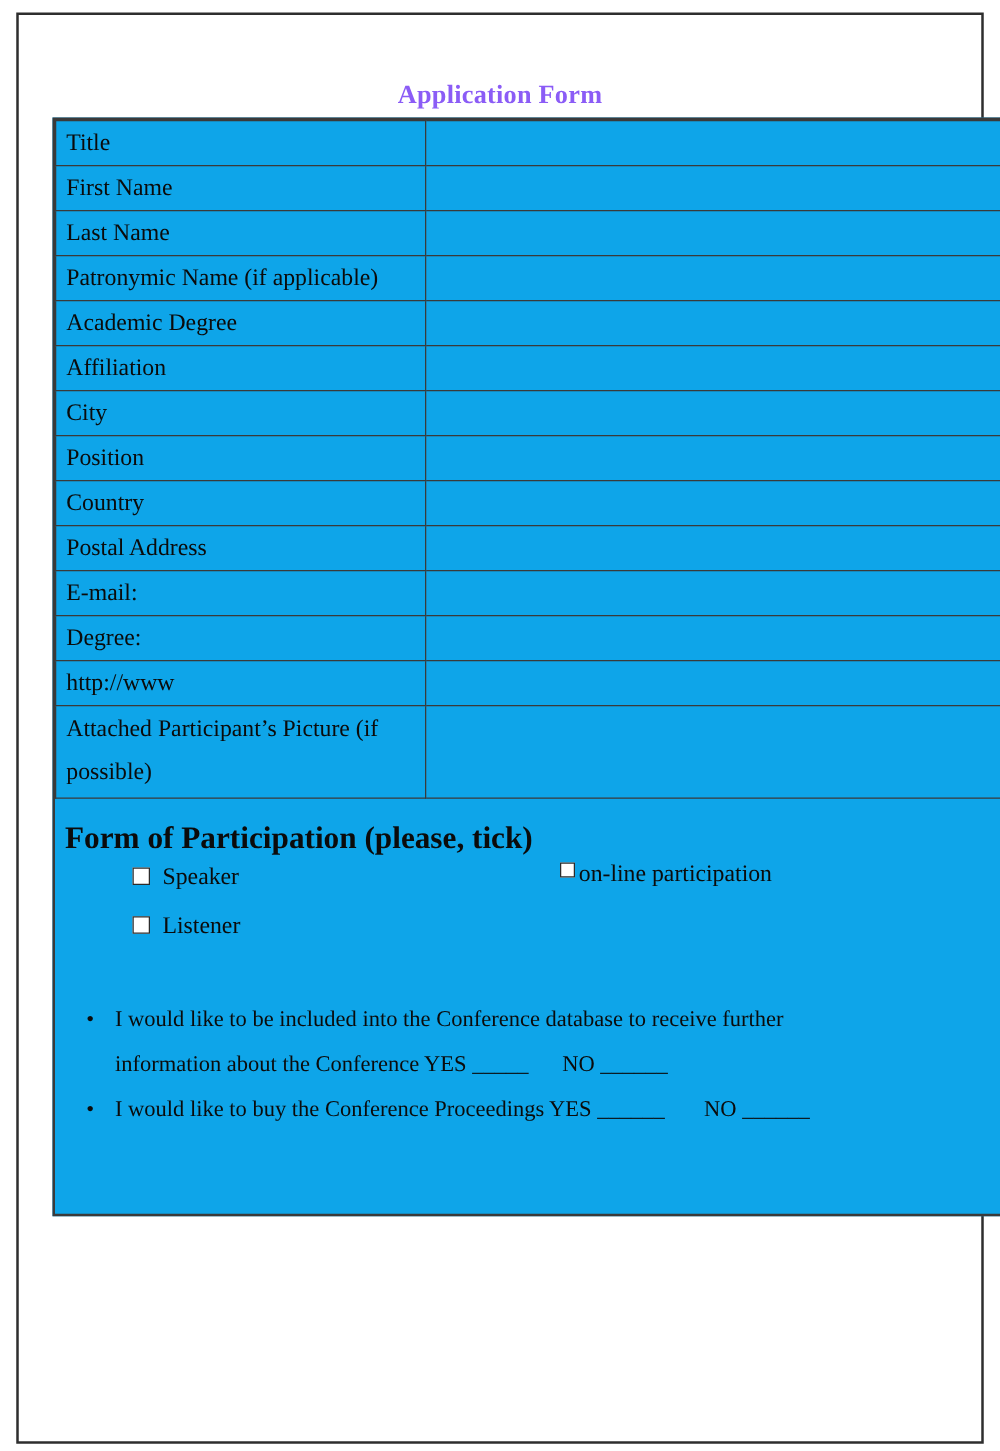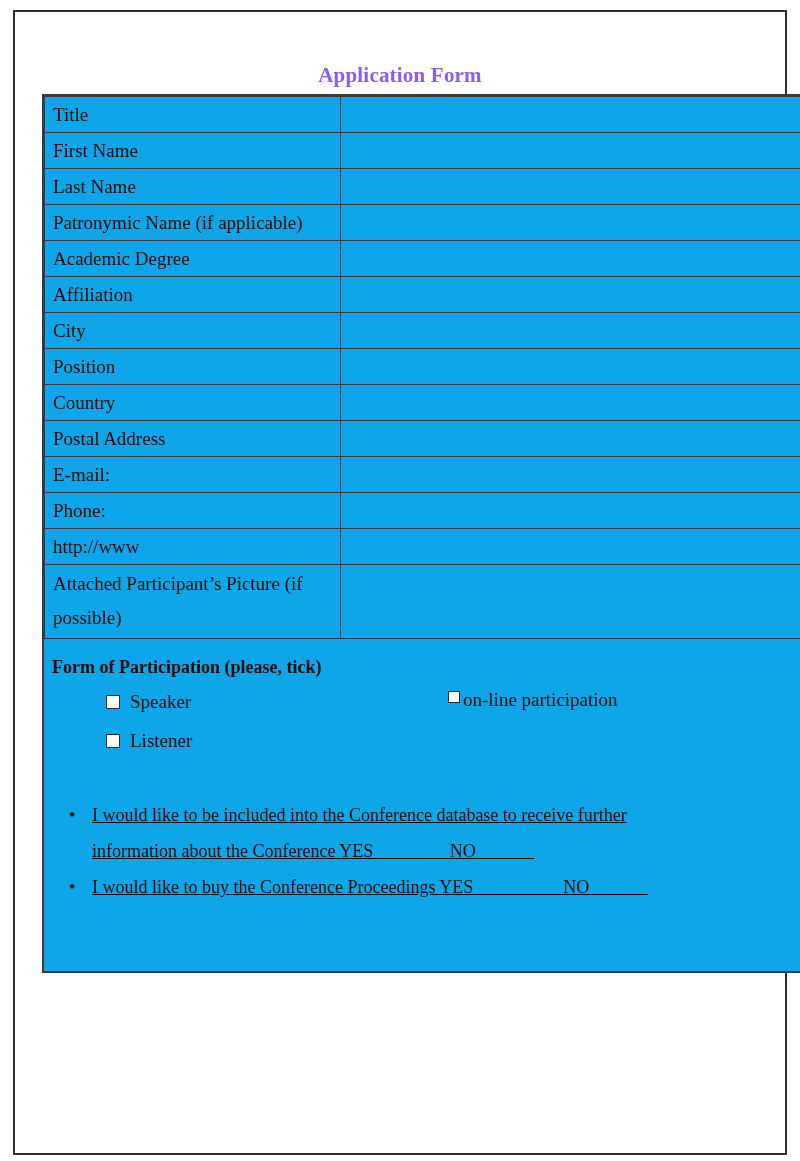--- a/index.html
+++ b/index.html
@@ -69,21 +69,21 @@
   .participation {
     position: relative;
     height: 332px;
     font-size: 19px;
   }
   .p-heading {
     position: absolute;
     top: 18px;
     left: 8px;
     font-weight: bold;
-    font-size: 18px;
+    font-size: 25px;
   }
   .opt {
     position: absolute;
     white-space: nowrap;
     margin-left: 36px;
   }
   .opt-speaker  { top: 52px;  left: 26px; }
   .opt-online   { top: 50px;  left: 368px; }
   .opt-listener { top: 91px;  left: 26px; }
   .cb {
@@ -115,21 +115,20 @@
     line-height: 36px;
   }
   .bullet .dot {
     position: absolute;
     left: 2px;
     top: 0;
     font-size: 18px;
   }
   .bline {
     white-space: pre-wrap;
-    text-decoration: underline;
   }
 </style>
 </head>
 <body>
 
 <div class="page">
   <div class="page-border"></div>
 
   <div class="doc-title">Application Form</div>
 
@@ -178,21 +177,21 @@
         </tr>
         <tr>
           <td>Postal Address</td>
           <td></td>
         </tr>
         <tr>
           <td>E-mail:</td>
           <td></td>
         </tr>
         <tr>
-          <td>Phone:</td>
+          <td>Degree:</td>
           <td></td>
         </tr>
         <tr>
           <td>http://www</td>
           <td></td>
         </tr>
         <tr class="tall">
           <td>Attached Participant’s Picture (if possible)</td>
           <td></td>
         </tr>

